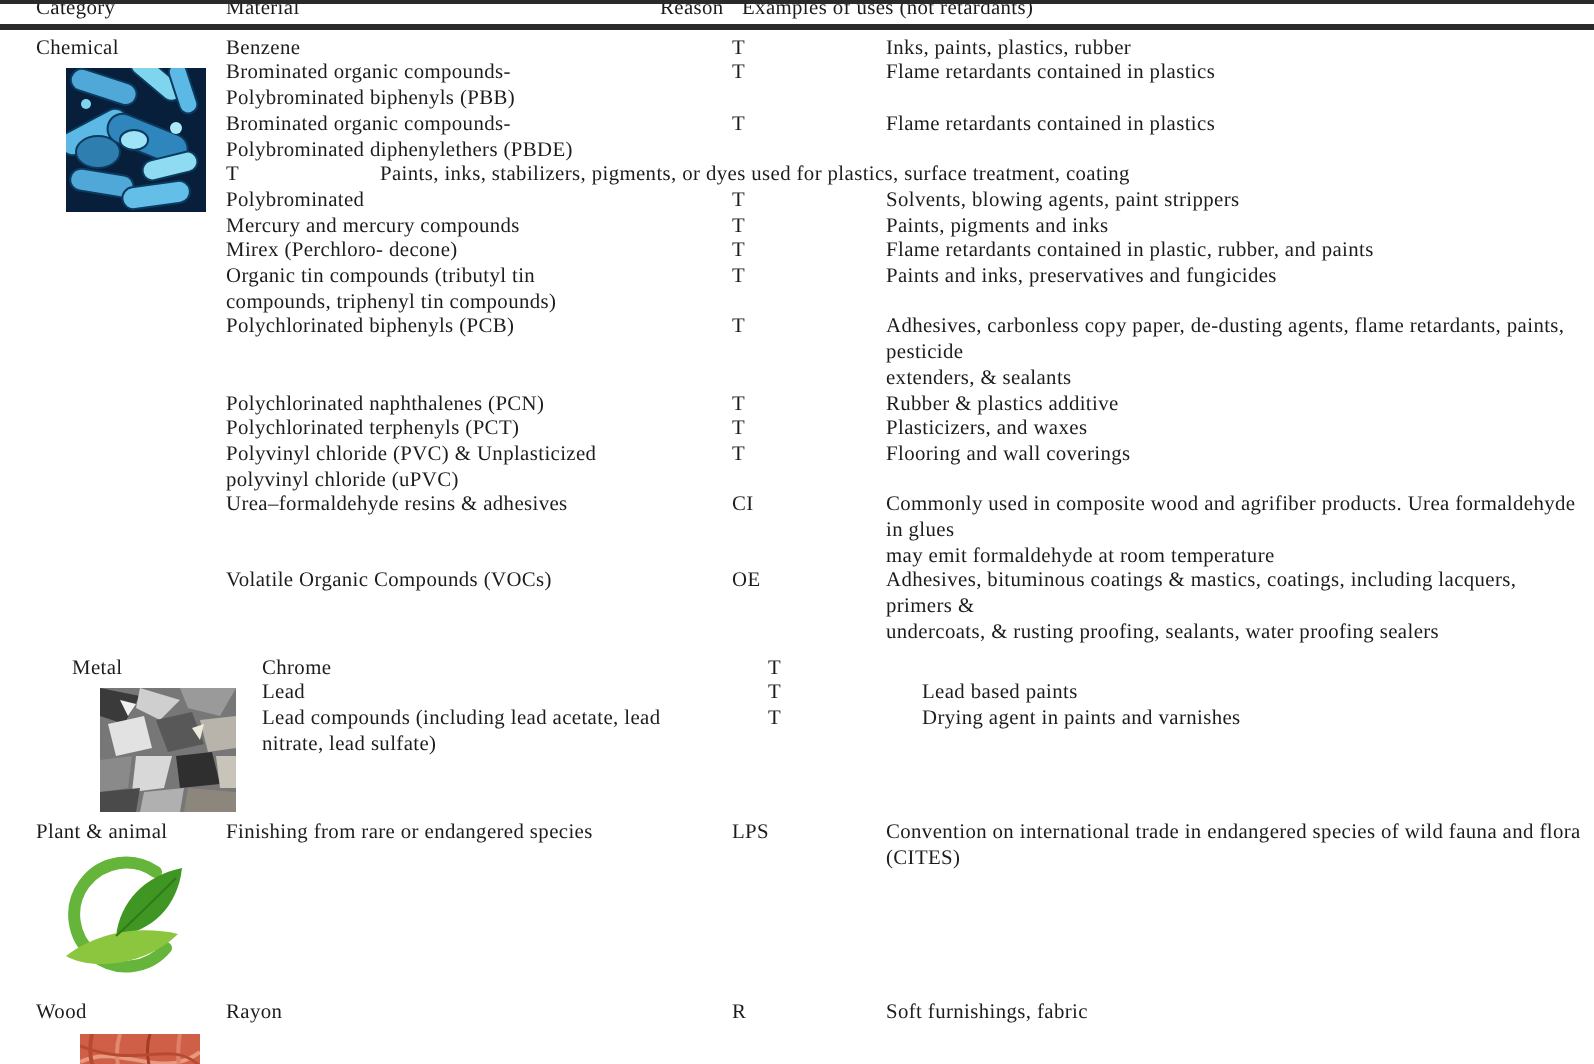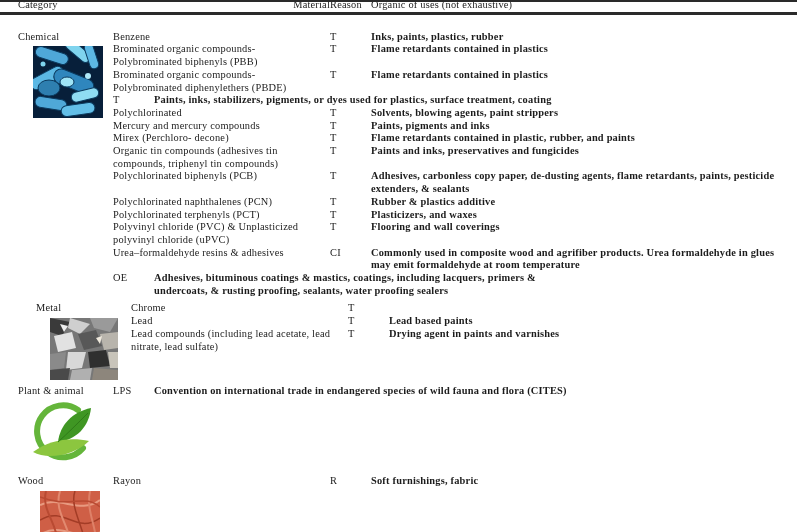--- a/index.html
+++ b/index.html
@@ -2,50 +2,50 @@
 <html><head>
 <meta charset="utf-8">
 <style>
   * { margin:0; padding:0; box-sizing:border-box; }
   html,body { width:797px; height:532px; background:#ffffff; overflow:hidden;
     font-family:"Liberation Serif","DejaVu Serif",serif; color:#1c1c1c; }
   .page { position:relative; width:797px; height:532px; border-top:2px solid #2a2a2a; overflow:hidden; }
   .t { font-size:10.4px; line-height:12.7px; letter-spacing:0.2px; }
   .header-row { display:flex; padding-left:18px; margin-top:-3px; }
   .h-cat { width:95px; }
-  .h-mat { width:217px;text-align:right; }
+  .h-mat { width:217px; }
   .h-rea { width:41px; }
   .h-use { flex:1; }
   .double-rule { height:2px; border-top:2px solid #2a2a2a; border-bottom:1px solid #2a2a2a; margin-top:0; }
   .section { display:flex; padding-left:18px; align-items:flex-start; }
-  .sec-chemical { margin-top:16px; margin-bottom:5px; }
+  .sec-chemical { margin-top:4px; margin-bottom:5px; }
   .sec-metal    { margin-bottom:5px;padding-left:36px; }
   .sec-plant    { margin-bottom:8px; }
   .catcell { width:95px; flex:0 0 95px; }
   .catimg { display:block; margin-top:3px; }
   .img-chem  { margin-left:15px; }
   .img-metal { margin-left:14px; }
   .img-plant { margin-left:10px; }
   .img-wood  { margin-left:22px; }
   .rows { flex:1; display:flex; flex-direction:column; }
-  .row { display:flex; align-items:flex-start; }
+  .row { display:flex; align-items:flex-start;gap:36px; }
   .c-mat { width:217px; flex:0 0 217px; white-space:pre-wrap; }
   .c-rea { width:41px; flex:0 0 41px; }
-  .c-use { flex:1; white-space:pre-wrap; padding-right:4px;font-weight:bold; }
+  .c-use { flex:1; white-space:pre-wrap; padding-right:4px; }
 </style>
 </head>
 <body>
 
 <div class="page">
 
   <div class="header-row">
     <div class="t h-cat">Category</div>
     <div class="t h-mat">Material</div>
     <div class="t h-rea">Reason</div>
-    <div class="t h-use">Organic of uses (not exhaustive)</div>
+    <div class="t h-use">Examples of uses (not retardants)</div>
   </div>
   <div class="double-rule"></div>
 
   <div class="section sec-chemical">
     <div class="catcell">
       <div class="t">Chemical</div>
       <svg class="catimg img-chem" width="70" height="72" viewBox="0 0 70 72">
         <rect width="70" height="72" fill="#071f3a"></rect>
         <g stroke="#0b3a5e" stroke-width="1">
           <rect x="2" y="4" width="34" height="11" rx="5.5" fill="#4fa8d8" transform="rotate(18 19 9)"></rect>
@@ -79,36 +79,36 @@
         <div class="t c-mat">Brominated organic compounds-
 Polybrominated diphenylethers (PBDE)</div>
         <div class="t c-rea">T</div>
         <div class="t c-use">Flame retardants contained in plastics</div>
       </div>
       <div class="row">
         <div class="t c-rea">T</div>
         <div class="t c-use">Paints, inks, stabilizers, pigments, or dyes used for plastics, surface treatment, coating</div>
       </div>
       <div class="row">
-        <div class="t c-mat">Polychlorinated</div>
+        <div class="t c-mat">Polybrominated</div>
         <div class="t c-rea">T</div>
         <div class="t c-use">Solvents, blowing agents, paint strippers</div>
       </div>
       <div class="row">
         <div class="t c-mat">Mercury and mercury compounds</div>
         <div class="t c-rea">T</div>
         <div class="t c-use">Paints, pigments and inks</div>
       </div>
       <div class="row">
         <div class="t c-mat">Mirex (Perchloro- decone)</div>
         <div class="t c-rea">T</div>
         <div class="t c-use">Flame retardants contained in plastic, rubber, and paints</div>
       </div>
       <div class="row">
-        <div class="t c-mat">Organic tin compounds (adhesives tin
+        <div class="t c-mat">Organic tin compounds (tributyl tin
 compounds, triphenyl tin compounds)</div>
         <div class="t c-rea">T</div>
         <div class="t c-use">Paints and inks, preservatives and fungicides</div>
       </div>
       <div class="row">
         <div class="t c-mat">Polychlorinated biphenyls (PCB)</div>
         <div class="t c-rea">T</div>
         <div class="t c-use">Adhesives, carbonless copy paper, de-dusting agents, flame retardants, paints, pesticide
 extenders, &amp; sealants</div>
       </div>
@@ -128,20 +128,21 @@
         <div class="t c-rea">T</div>
         <div class="t c-use">Flooring and wall coverings</div>
       </div>
       <div class="row">
         <div class="t c-mat">Urea–formaldehyde resins &amp; adhesives</div>
         <div class="t c-rea">CI</div>
         <div class="t c-use">Commonly used in composite wood and agrifiber products. Urea formaldehyde in glues
 may emit formaldehyde at room temperature</div>
       </div>
       <div class="row">
+        <div class="t c-mat">Volatile Organic Compounds (VOCs)</div>
         <div class="t c-rea">OE</div>
         <div class="t c-use">Adhesives, bituminous coatings &amp; mastics, coatings, including lacquers, primers &amp;
 undercoats, &amp; rusting proofing, sealants, water proofing sealers</div>
       </div>
     </div>
   </div>
 
   <div class="section sec-metal">
     <div class="catcell">
       <div class="t">Metal</div>
@@ -189,20 +190,21 @@
       <svg class="catimg img-plant" width="70" height="66" viewBox="0 0 70 66">
         <rect width="70" height="66" fill="#ffffff"></rect>
         <path d="M 50 9 A 26 26 0 1 0 55 47" fill="none" stroke="#64b53a" stroke-width="6" stroke-linecap="round"></path>
         <path d="M30 41 C 32 24 44 11 63 7 C 61 26 48 39 30 41 Z" fill="#3f9623"></path>
         <path d="M5 51 C 22 38 44 36 61 40 C 46 55 19 59 5 51 Z" fill="#8cc63f"></path>
         <path d="M30 41 C 40 32 50 22 60 12" fill="none" stroke="#2f7a18" stroke-width="1"></path>
       </svg>
     </div>
     <div class="rows">
       <div class="row">
+        <div class="t c-mat">Finishing from rare or endangered species</div>
         <div class="t c-rea">LPS</div>
         <div class="t c-use">Convention on international trade in endangered species of wild fauna and flora (CITES)</div>
       </div>
     </div>
   </div>
 
   <div class="section sec-wood">
     <div class="catcell">
       <div class="t">Wood</div>
       <svg class="catimg img-wood" width="60" height="72" viewBox="0 0 60 72">

